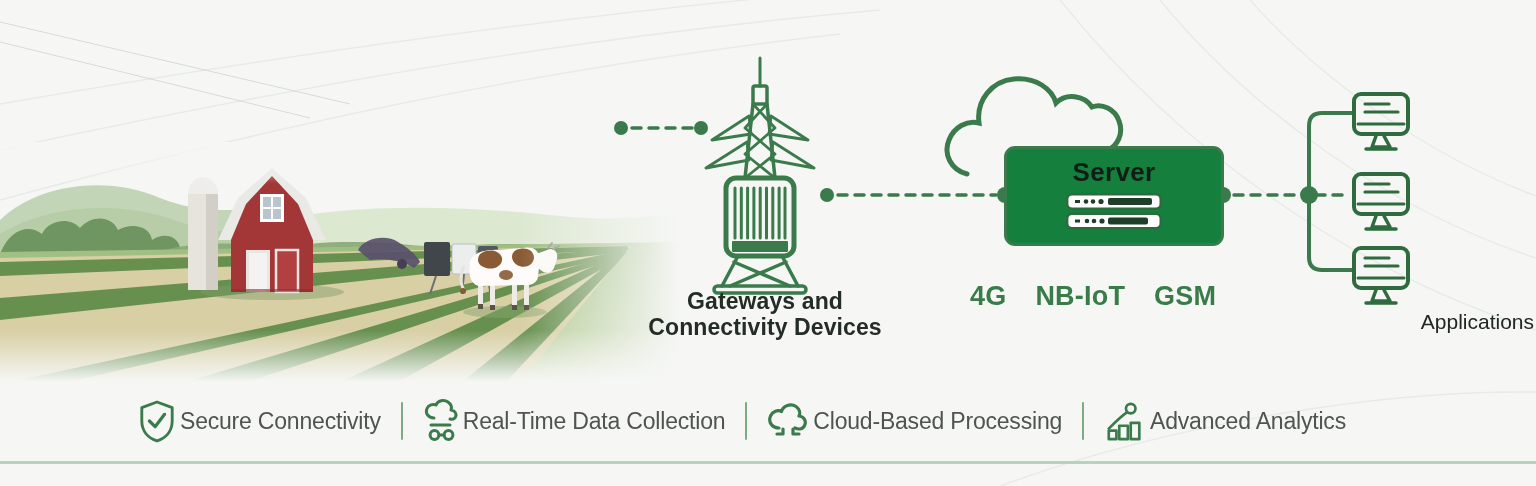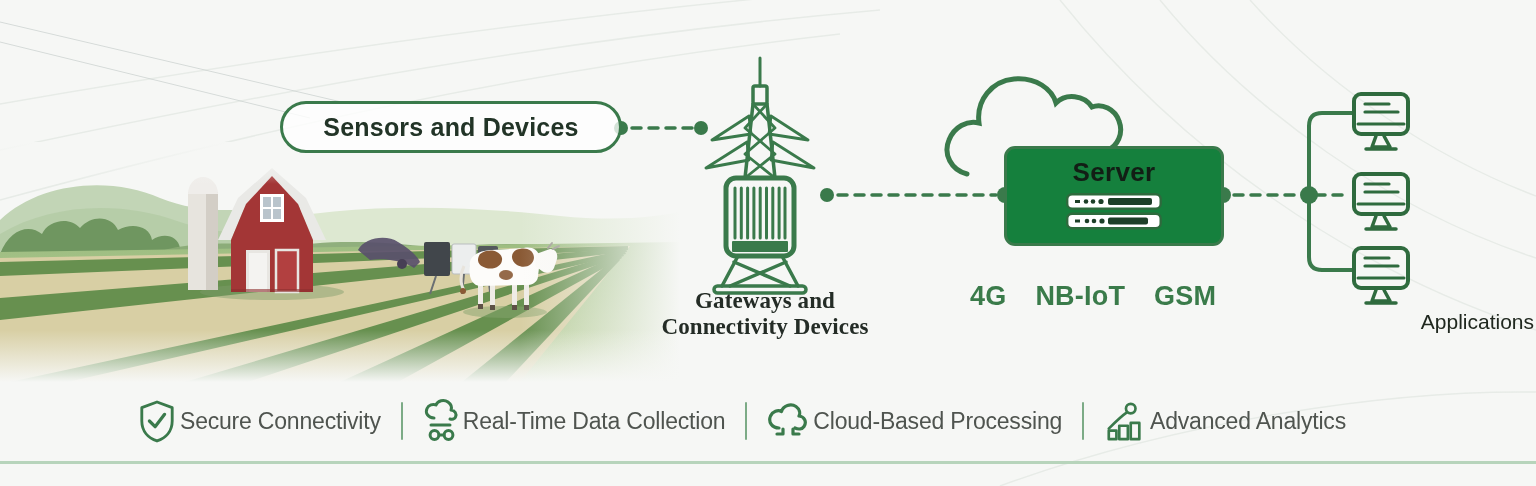--- a/index.html
+++ b/index.html
@@ -17,21 +17,21 @@
     border:3px solid #3a7a4b;border-radius:30px;
     background:rgba(255,255,255,.78);
     display:flex;align-items:center;justify-content:center;
     box-sizing:border-box;
   }
   .pill span{
     font-size:25px;font-weight:700;color:#223427;letter-spacing:.2px;
   }
   .gateways-label{
     position:absolute;left:620px;top:288px;width:290px;text-align:center;
-    font-size:23px;font-weight:700;color:#242c26;line-height:26px;letter-spacing:.1px;font-family:Liberation Serif, serif;
+    font-size:23px;font-weight:700;color:#242c26;line-height:26px;letter-spacing:.1px;
   }
   .server-box{
     position:absolute;left:1004px;top:146px;width:220px;height:100px;
     border:3.5px solid #3a7a4b;border-radius:11px;background:#15803d;
     box-sizing:border-box;text-align:center;
   }
   .server-box .server-title{
     display:block;margin-top:8px;font-size:26px;font-weight:700;color:#121e15;letter-spacing:.3px;
   }
   .server-box svg{margin:5px auto 0;}
@@ -178,23 +178,20 @@
     <g fill="#3a7a4b">
       <circle cx="621" cy="128" r="7"></circle>
       <circle cx="701" cy="128" r="7"></circle>
       <circle cx="827" cy="195" r="7"></circle>
       <circle cx="1005" cy="195" r="8"></circle>
       <circle cx="1223" cy="195" r="8"></circle>
       <circle cx="1309" cy="195" r="9"></circle>
     </g>
   </svg>
 
-  <div class="pill">
-    <span>Sensors and Devices</span>
-  </div>
 
   <svg class="abs" style="left:702px;top:54px" width="116" height="242" viewBox="0 0 116 242">
     <g stroke="#3a7a4b" fill="none" stroke-linecap="round" stroke-linejoin="round">
       <line x1="58" y1="4" x2="58" y2="32" stroke-width="3"></line>
       <rect x="51" y="32" width="14" height="18" rx="2" stroke-width="3.5"></rect>
       <path d="M51,50 L43,124 M65,50 L73,124" stroke-width="3.5"></path>
       <path d="M51,50 L73,74 M65,50 L43,74 M43,74 L73,100 M73,74 L43,100 M43,100 L73,124 M73,100 L43,124" stroke-width="2.8"></path>
       <path d="M47,62 L10,86 L49,80 Z M69,62 L106,86 L67,80 Z" stroke-width="2.8"></path>
       <path d="M45,88 L4,114 L47,106 Z M71,88 L112,114 L69,106 Z" stroke-width="2.8"></path>
       <rect x="24" y="124" width="68" height="78" rx="10" stroke-width="5"></rect>

